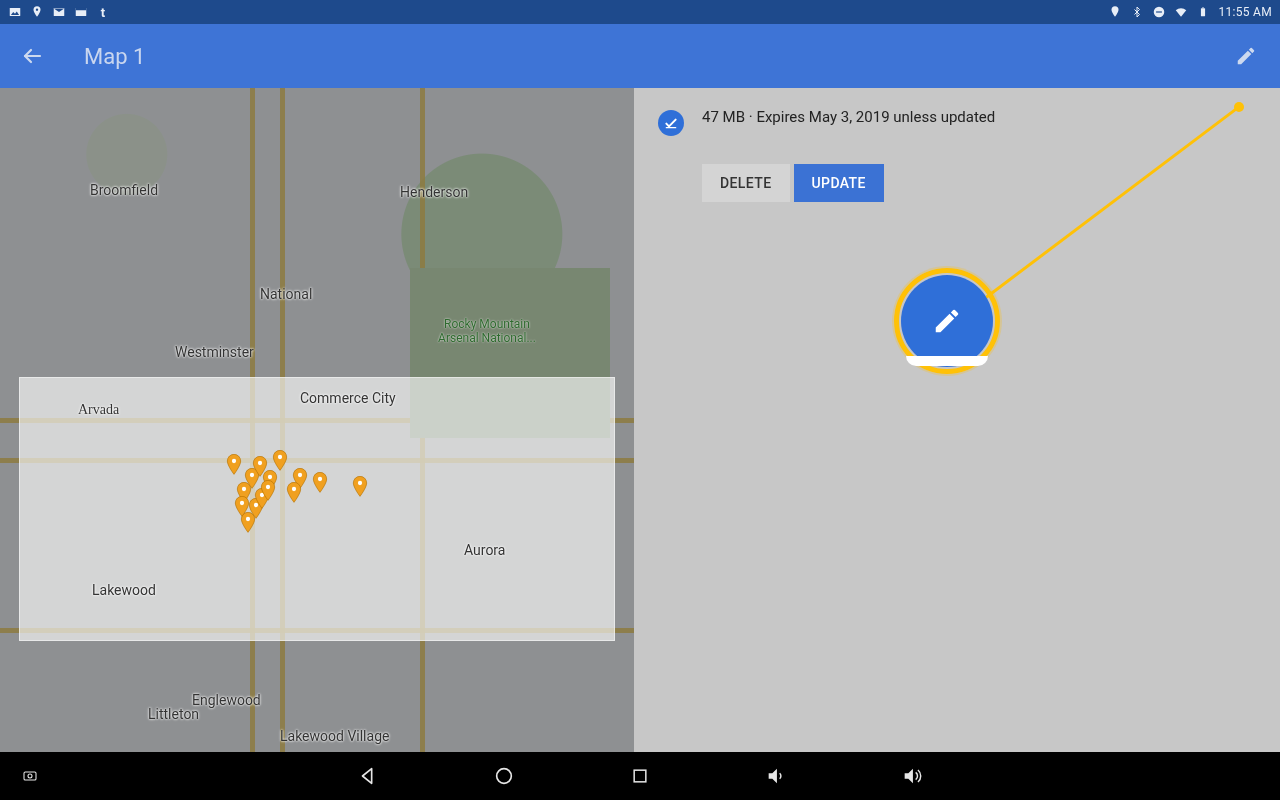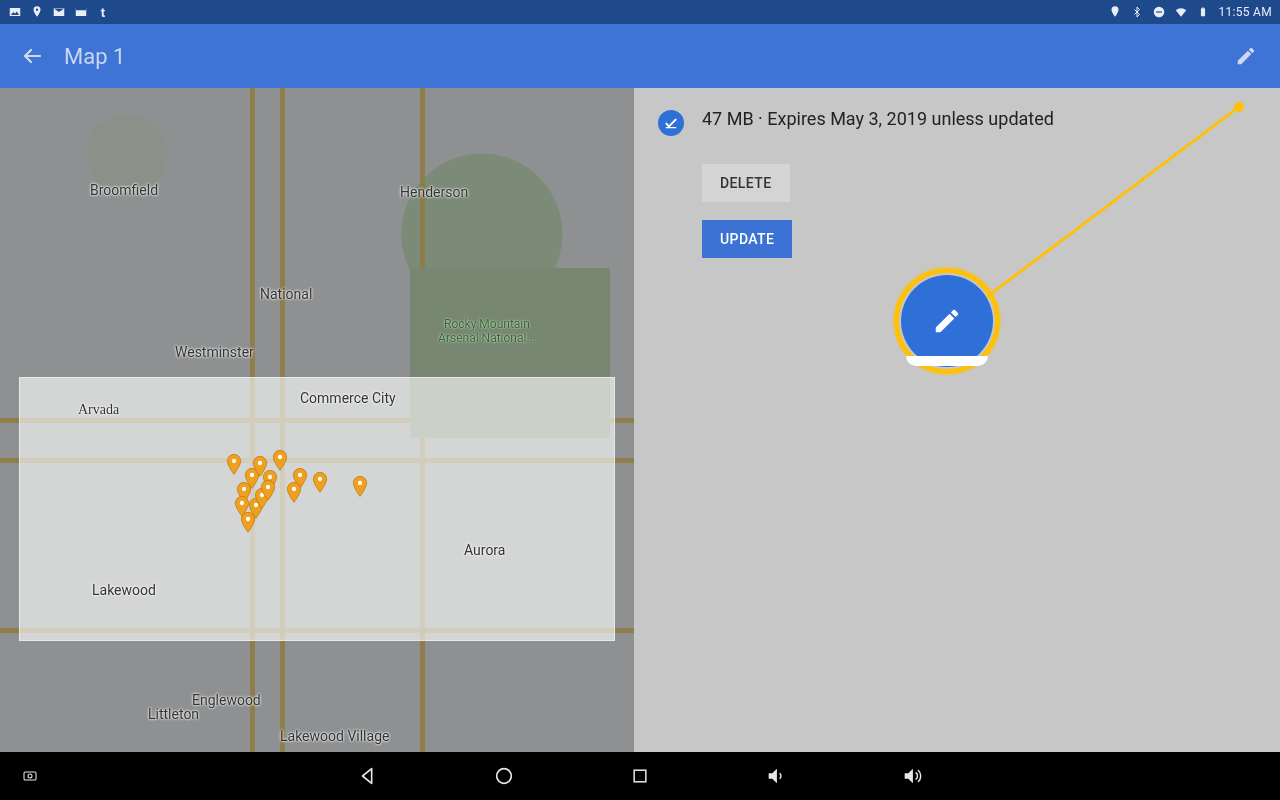--- a/index.html
+++ b/index.html
@@ -24,21 +24,21 @@
   
   .app-bar {
     height: 64px;
     background: #3e74d6;
     color: #dfe7f5;
     display: flex;
     align-items: center;
     padding: 0 20px;
   }
   .back-arrow { width: 24px; height: 24px; display: inline-flex; align-items: center; justify-content: center; cursor: pointer; }
-  .app-title { margin-left: 20px; font-size: 22px; color: #c9d6ef; font-weight: 400; text-align: center; }
+  .app-title { margin-left: 40px; font-size: 22px; color: #c9d6ef; font-weight: 400; text-align: center; }
   .app-bar-spacer { flex: 1; }
   .edit-btn-top { width: 28px; height: 28px; display: inline-flex; align-items: center; justify-content: center; cursor: pointer; }
 
   
   .content {
     height: 664px; 
     display: flex;
     background: #c9c9c9;
   }
 
@@ -105,23 +105,23 @@
     position: relative;
     padding: 20px 24px;
   }
   .detail-row { display: flex; align-items: flex-start; gap: 18px; }
   .check-badge {
     width: 26px; height: 26px; flex: 0 0 26px;
     border-radius: 50%; background: #2f6fd8;
     display: inline-flex; align-items: center; justify-content: center;
     margin-top: 2px;
   }
-  .detail-text { font-size: 18px; color: #222; }
-
-  .btn-col { display: flex; flex-direction: column; gap: 18px; margin-left: 44px; margin-top: 28px; align-items: flex-start; }
+  .detail-text { font-size: 15px; color: #222; }
+
+  .btn-col { display: flex; flex-direction: row; gap: 4px; margin-left: 44px; margin-top: 28px; align-items: flex-start; }
   .btn {
     height: 38px; padding: 0 18px;
     font-size: 14px; font-weight: 500; letter-spacing: .4px;
     border: none; cursor: pointer;
     display: inline-flex; align-items: center; justify-content: center;
   }
   .btn-delete { background: #d4d4d4; color: #333; }
   .btn-update { background: #3b72d4; color: #fff; }
 
   

